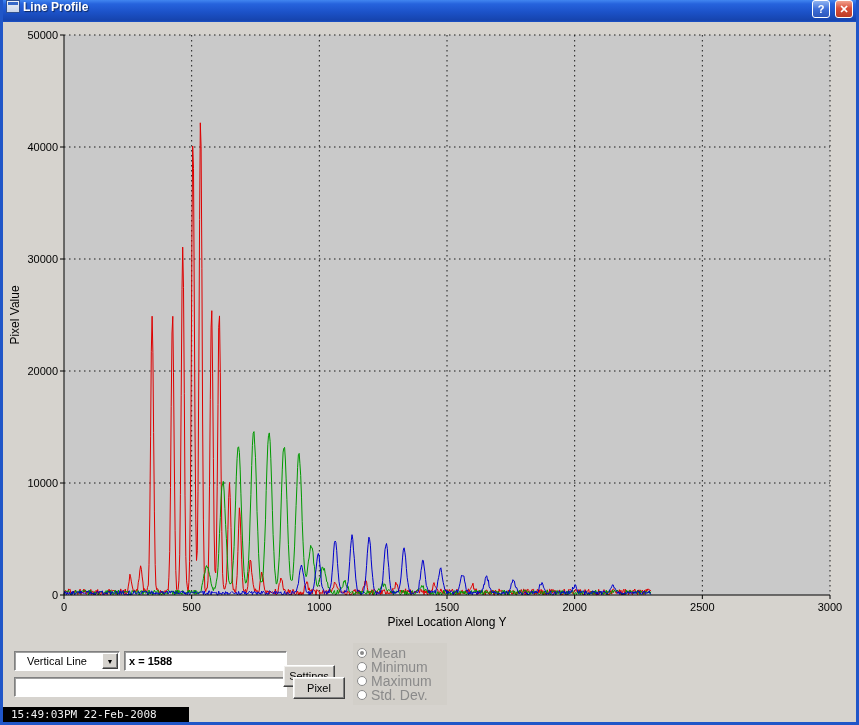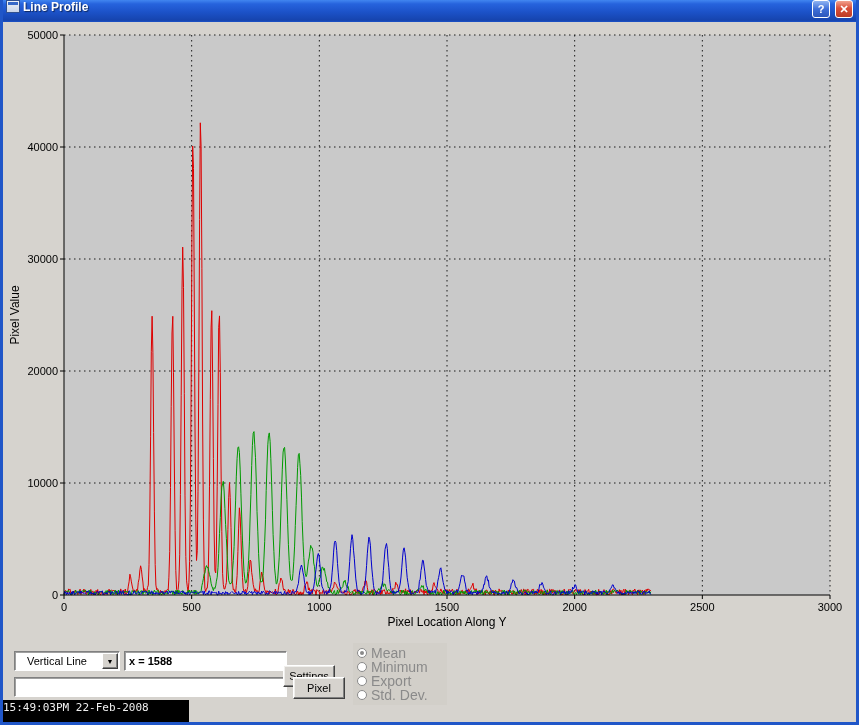--- a/index.html
+++ b/index.html
@@ -42,22 +42,22 @@
     box-shadow:inset -1px -1px 0 #808080,inset 1px 1px 0 #f0efec;
     font-family:"Liberation Sans",sans-serif;font-size:11px;padding:0;}
   .btn.settings{left:280px;top:627px;margin-top:16px;}
   .btn.export{left:290px;top:655px;}
   .radio-group{position:absolute;left:350px;top:621px;width:86px;padding:3px 4px;background:#d2cfc9;}
   .radio-row{display:flex;align-items:center;gap:4px;height:14px;font-size:14px;color:#8a8a8a;}
   .radio{width:10px;height:10px;border-radius:50%;background:#fff;border:1px solid #8a8a8a;box-sizing:border-box;
     display:inline-flex;align-items:center;justify-content:center;flex:0 0 auto;}
   .dot{width:4px;height:4px;border-radius:50%;background:#8a8a8a;display:none;}
   .radio-row.selected .dot{display:block;}
-  .statusbar{position:absolute;left:0;bottom:0;width:186px;height:22px;background:#000;color:#f0f0f0;
-    font-family:"DejaVu Sans Mono",monospace;font-size:11px;line-height:15px;padding-left:0;box-sizing:border-box;
+  .statusbar{position:absolute;left:0;bottom:0;width:186px;height:15px;background:#000;color:#f0f0f0;
+    font-family:"DejaVu Sans Mono",monospace;font-size:11px;line-height:15px;padding-left:8px;box-sizing:border-box;
     white-space:nowrap;overflow:hidden;}
 </style>
 </head>
 <body>
 
 <div class="window">
   <div class="titlebar">
     <span class="title-icon"></span>
     <span class="title-text">Line Profile</span>
     <span class="tb-btn help">?</span>
@@ -130,21 +130,21 @@
             <span class="dot"></span>
           </span>
           <span class="radio-label">Mean</span>
         </div>
         <div class="radio-row">
           <span class="radio"></span>
           <span class="radio-label">Minimum</span>
         </div>
         <div class="radio-row">
           <span class="radio"></span>
-          <span class="radio-label">Export</span>
+          <span class="radio-label">Maximum</span>
         </div>
         <div class="radio-row">
           <span class="radio"></span>
           <span class="radio-label">Std. Dev.</span>
         </div>
       </div>
 
     <div class="statusbar">
       <span>15:49:03PM 22-Feb-2008</span>
     </div>

